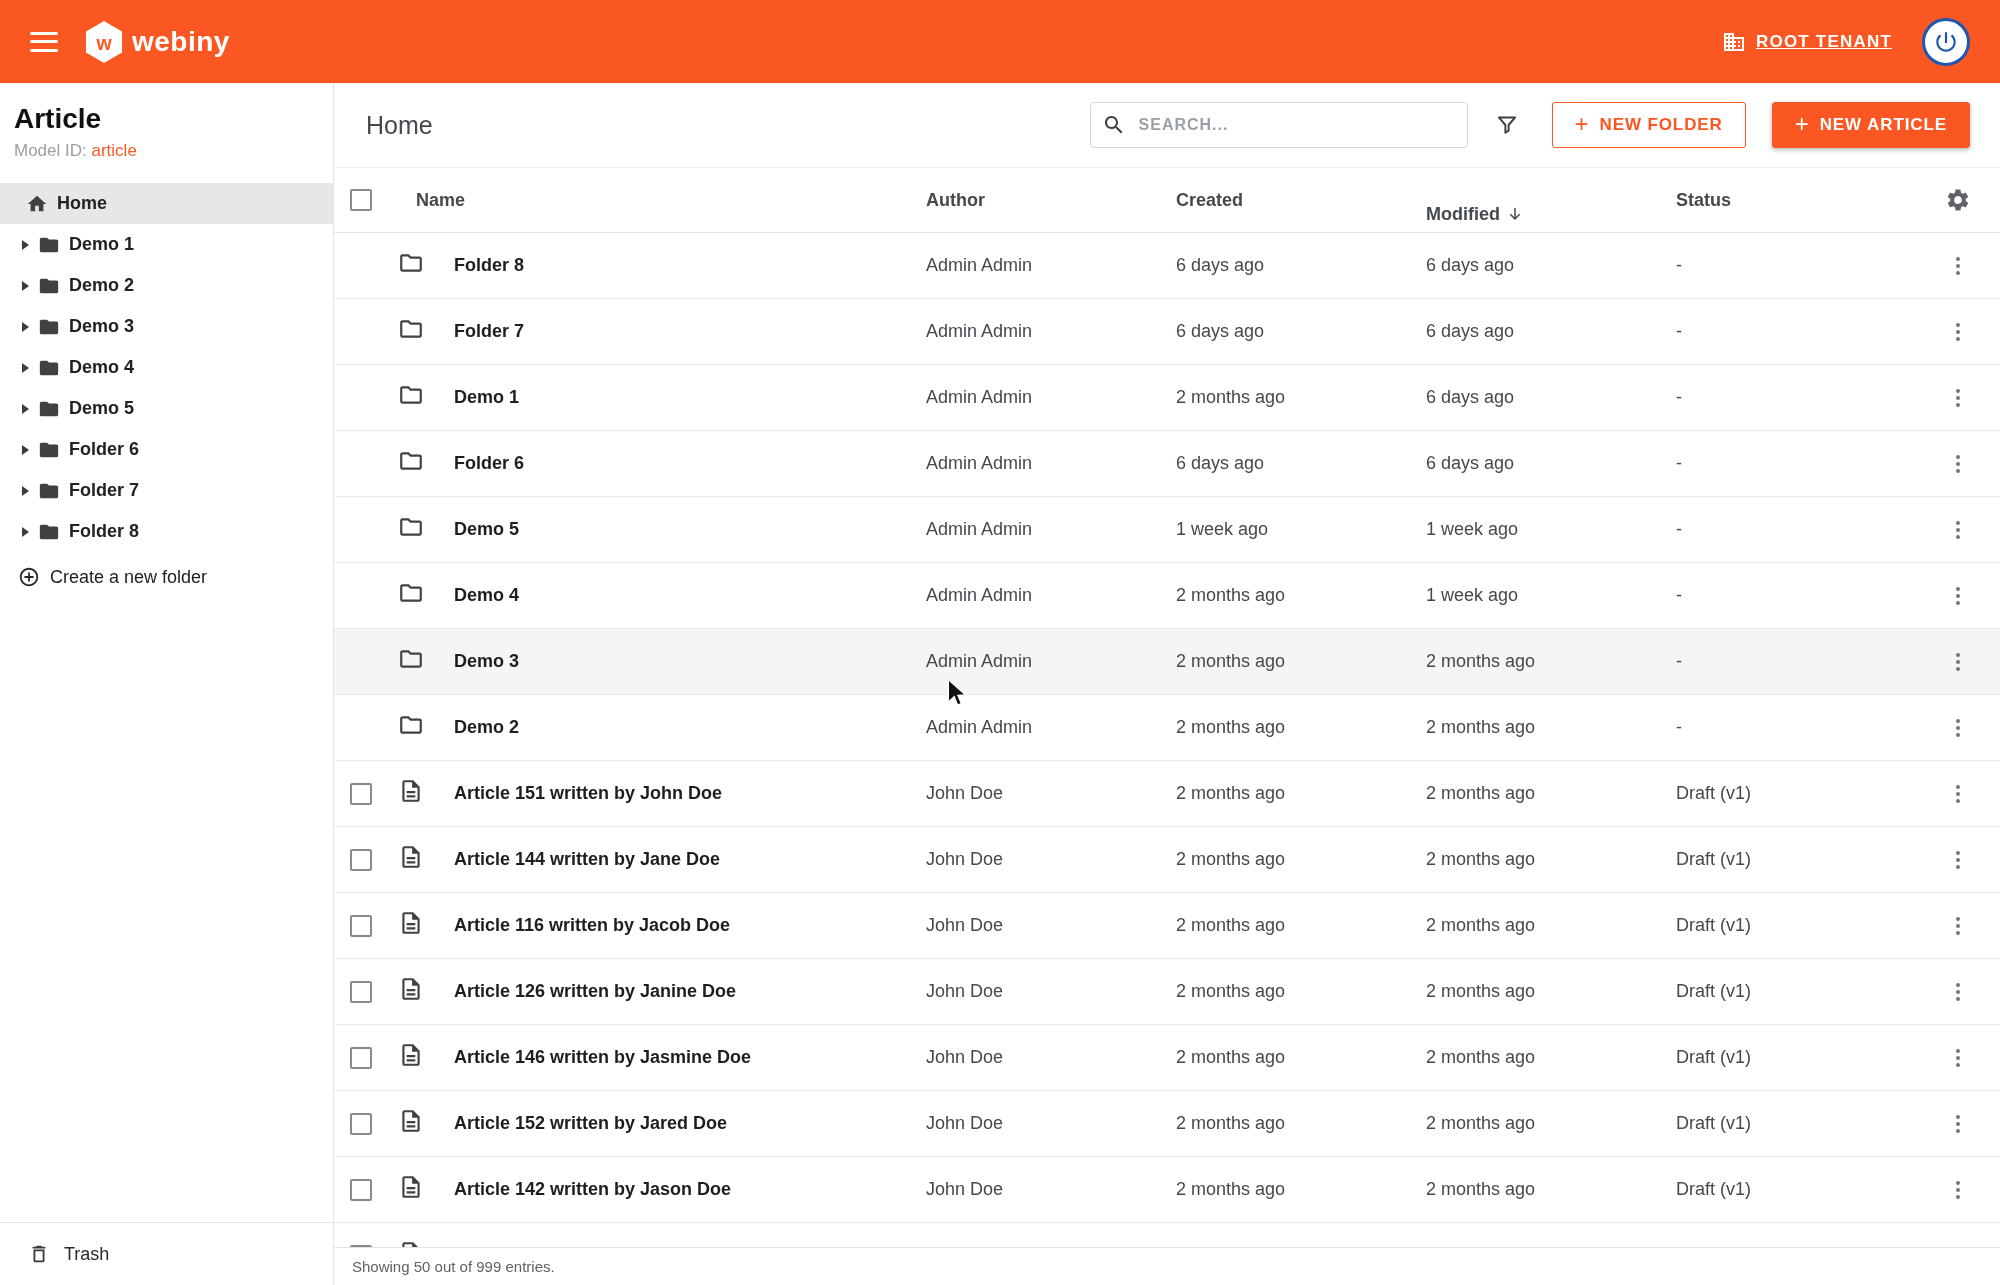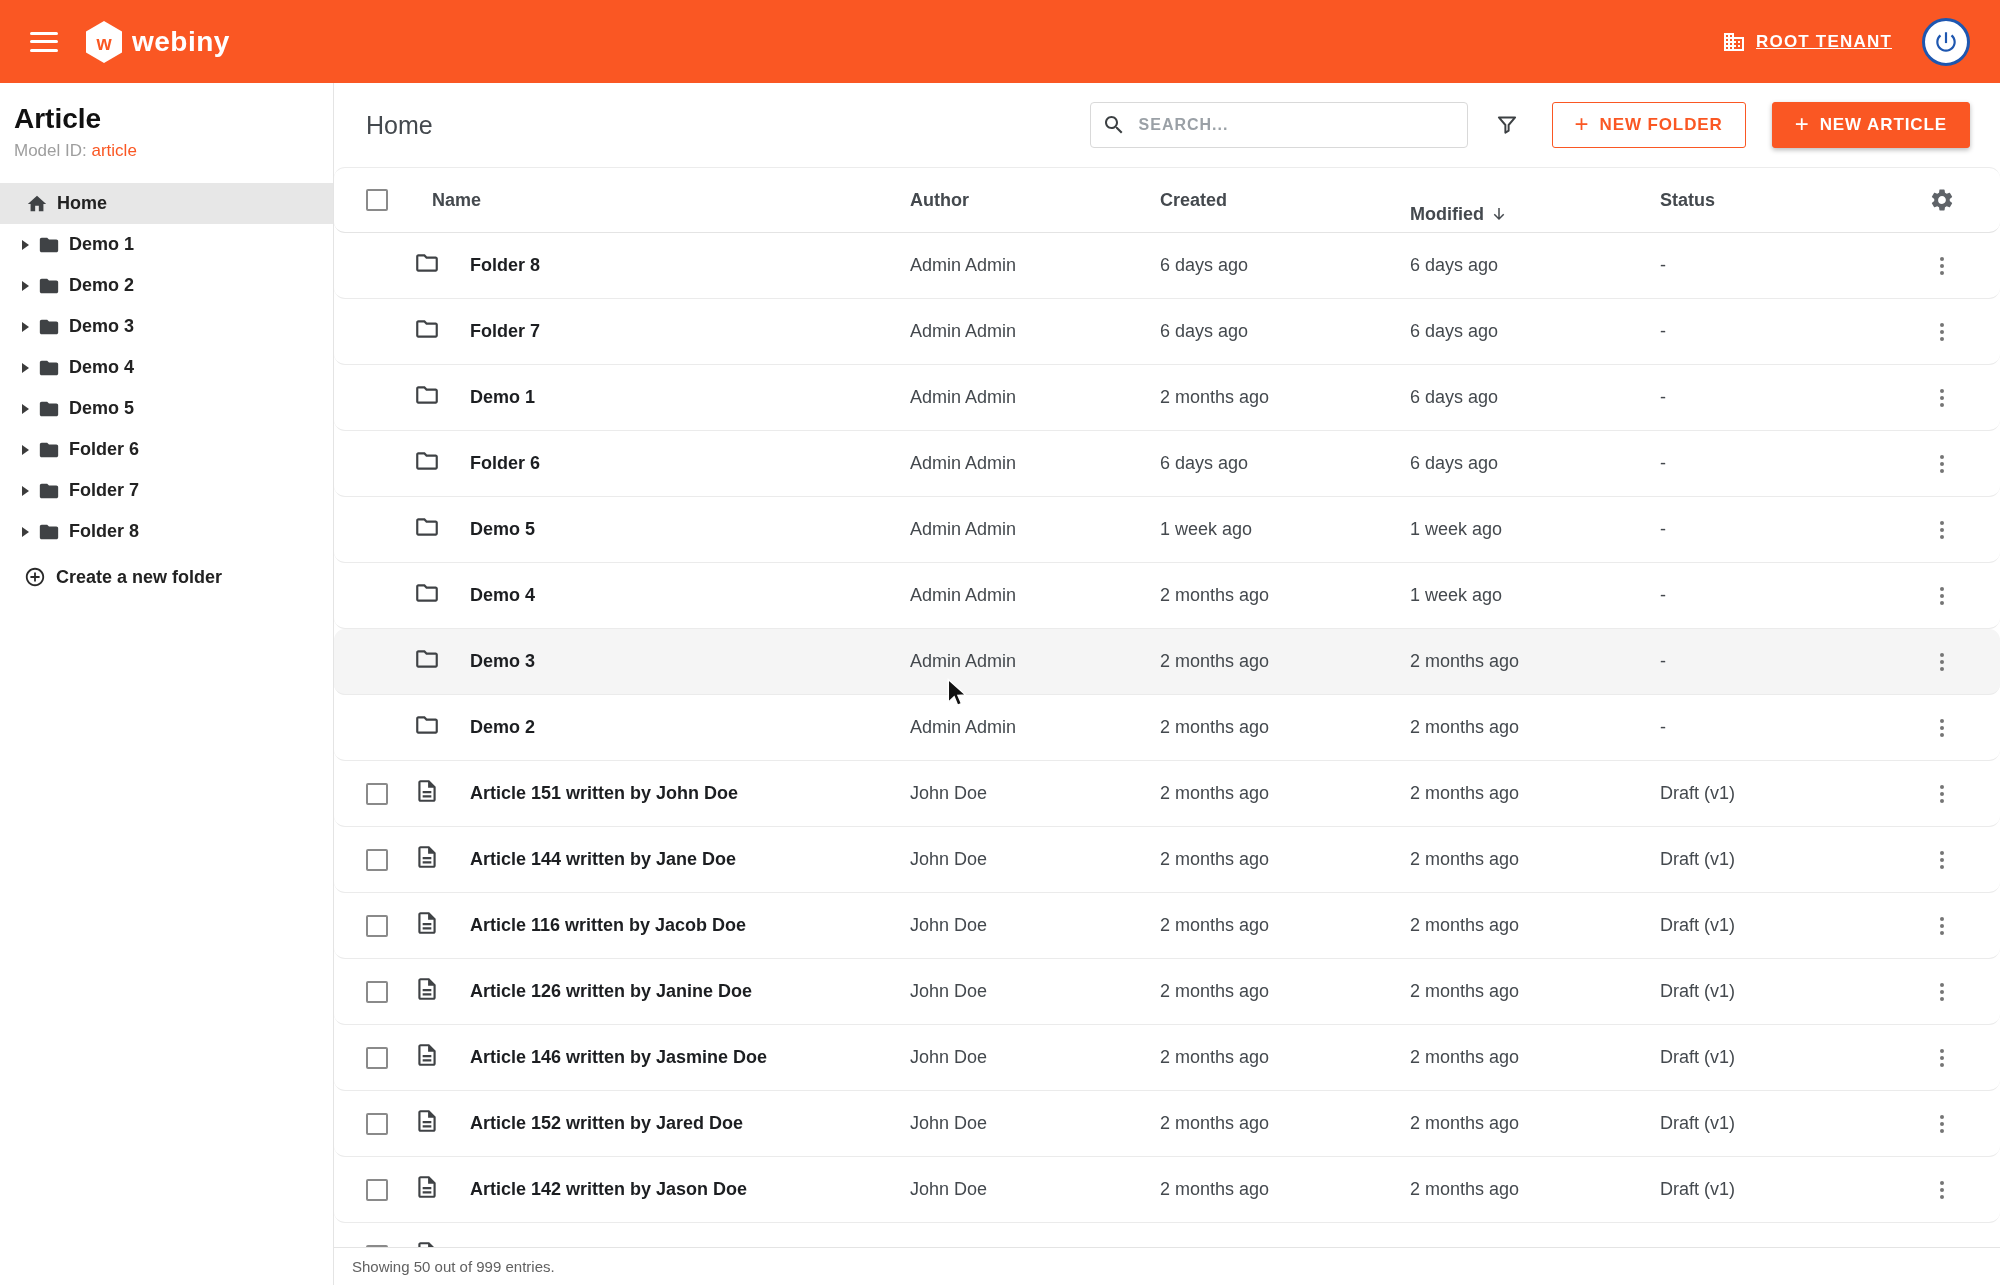--- a/index.html
+++ b/index.html
@@ -39,21 +39,21 @@
   .model-id{margin-top:6px;font-size:17px;color:#9e9e9e;}
   .model-id b{color:var(--accent);font-weight:400;}
   .tree-item{height:41px;display:flex;align-items:center;gap:9px;padding-left:22px;
     font-size:18px;font-weight:600;color:#222;cursor:pointer;}
   .tree-item.selected{background:#e7e7e7;}
   .tree-item.type-home{padding-left:26px;}
   .chevron{width:0;height:0;border-top:5px solid transparent;border-bottom:5px solid transparent;
     border-left:7px solid #3c3c3c;flex:0 0 auto;}
   .tree-icon{display:flex;align-items:center;color:#3f4245;}
   .create-folder{height:46px;margin-top:2px;display:flex;align-items:center;gap:10px;
-    padding-left:24px;font-size:18px;font-weight:700;color:#222;cursor:pointer;}
+    padding-left:18px;font-size:18px;font-weight:400;color:#222;cursor:pointer;}
   .sidebar-spacer{flex:1;}
   .trash{height:63px;border-top:1px solid var(--border);display:flex;align-items:center;
     gap:14px;padding-left:28px;font-size:18px;color:#2a2a2a;cursor:pointer;}
 
   
   .main-head{height:84px;flex:0 0 84px;display:flex;align-items:center;padding:0 30px 0 32px;}
   .page-title{font-size:25px;font-weight:400;color:var(--text2);}
   .head-right{margin-left:auto;display:flex;align-items:center;gap:26px;}
   .searchbox{position:relative;width:378px;height:46px;}
   .searchbox input{width:100%;height:100%;border:1px solid #d9d9d9;border-radius:4px;
@@ -63,21 +63,21 @@
   .search-glyph{position:absolute;left:12px;top:11px;color:#3c4043;}
   .filter-btn{display:flex;align-items:center;color:#3c4043;cursor:pointer;margin-right:6px;}
   .btn{height:46px;display:flex;align-items:center;gap:10px;padding:0 22px;border-radius:3px;
     font-size:17px;font-weight:600;letter-spacing:.9px;cursor:pointer;border:1px solid var(--accent);
     background:#fff;color:var(--accent);white-space:nowrap;}
   .btn .plus{font-size:24px;font-weight:400;line-height:1;margin-top:-2px;}
   .btn.primary{background:var(--accent);color:#fff;box-shadow:0 2px 5px rgba(0,0,0,.28);}
 
   
   .grid-row{display:grid;grid-template-columns:48px 50px 1fr 250px 250px 250px 250px 64px;
-    align-items:center;padding:0 26px;border-radius:11px;}
+    align-items:center;padding:0 10px;}
   .table-header{height:66px;flex:0 0 66px;border-top:1px solid #ececec;border-bottom:1px solid var(--border);
     font-size:18px;font-weight:600;color:var(--text2);}
   .table-header .col-name{grid-column:2/4;padding-left:24px;}
   .col-modified{display:flex;align-items:center;gap:6px;margin-top:28px;}
   .sort-arrow{display:flex;color:var(--text2);}
   .gear{justify-self:center;color:#5f6368;cursor:pointer;display:flex;}
   .rows{flex:1;overflow:hidden;}
   .row{height:66px;border-bottom:1px solid #ebebeb;font-size:18px;color:var(--text2);cursor:pointer;}
   .row.hovered{background:#f5f5f5;}
   .cb{width:22px;height:22px;border:2px solid #8a8a8a;border-radius:2px;background:#fff;
@@ -243,20 +243,26 @@
 
       <div class="create-folder">
         <svg width="22" height="22" viewBox="0 0 24 24" fill="#2a2a2a">
           <path d="M13 7h-2v4H7v2h4v4h2v-4h4v-2h-4V7zm-1-5C6.48 2 2 6.48 2 12s4.48 10 10 10 10-4.48 10-10S17.52 2 12 2zm0 18c-4.41 0-8-3.59-8-8s3.59-8 8-8 8 3.59 8 8-3.59 8-8 8z"></path>
         </svg>
         <span>Create a new folder</span>
       </div>
 
       <div class="sidebar-spacer"></div>
 
+      <div class="trash">
+        <svg width="22" height="22" viewBox="0 0 24 24" fill="#3a3a3a">
+          <path d="M16 9v10H8V9h8m-1.5-6h-5l-1 1H5v2h14V4h-3.5l-1-1zM18 7H6v12c0 1.1.9 2 2 2h8c1.1 0 2-.9 2-2V7z"></path>
+        </svg>
+        <span>Trash</span>
+      </div>
     </aside>
 
     <main class="main">
 
       <div class="main-head">
         <span class="page-title">Home</span>
         <div class="head-right">
           <div class="searchbox">
             <span class="search-glyph">
               <svg width="24" height="24" viewBox="0 0 24 24" fill="currentColor">

